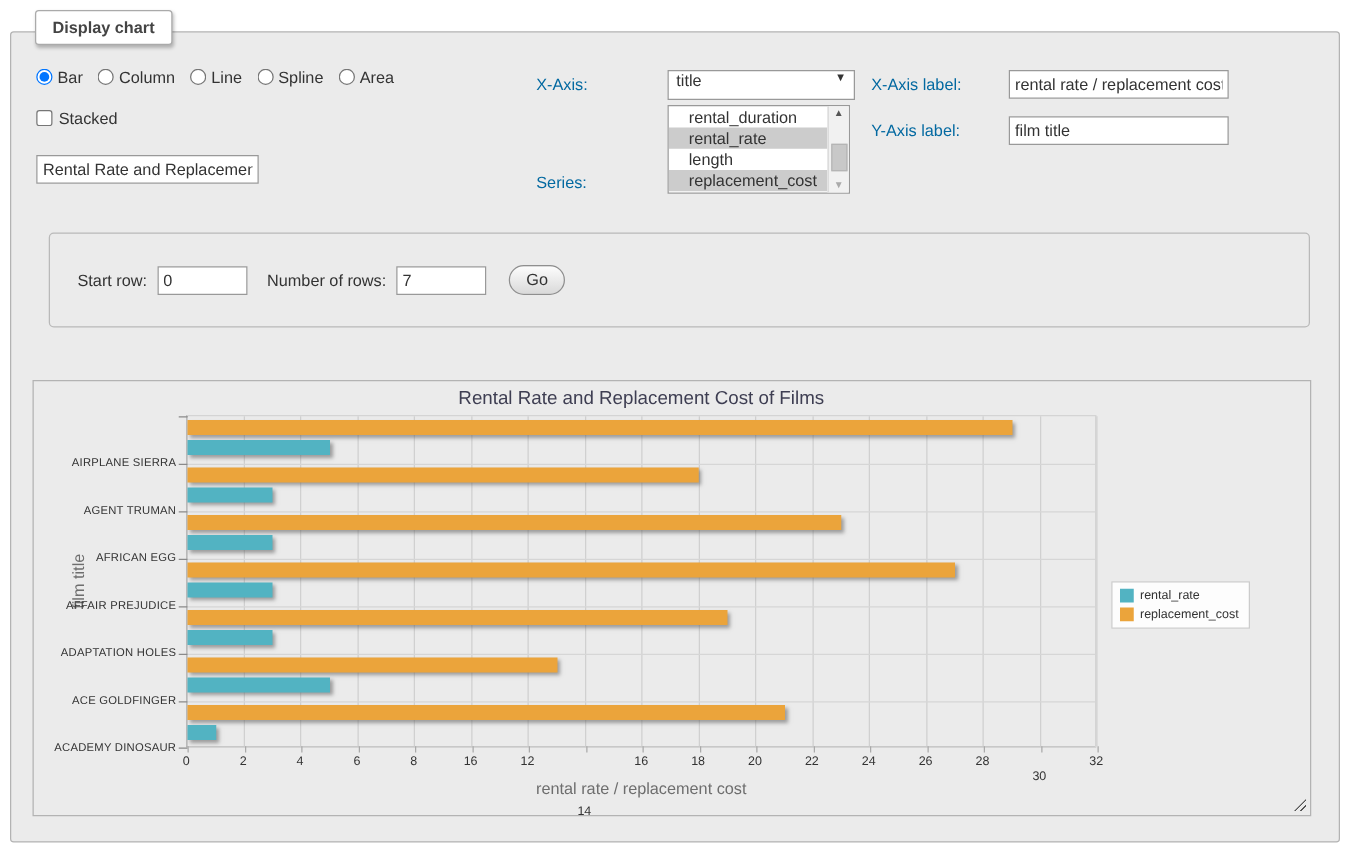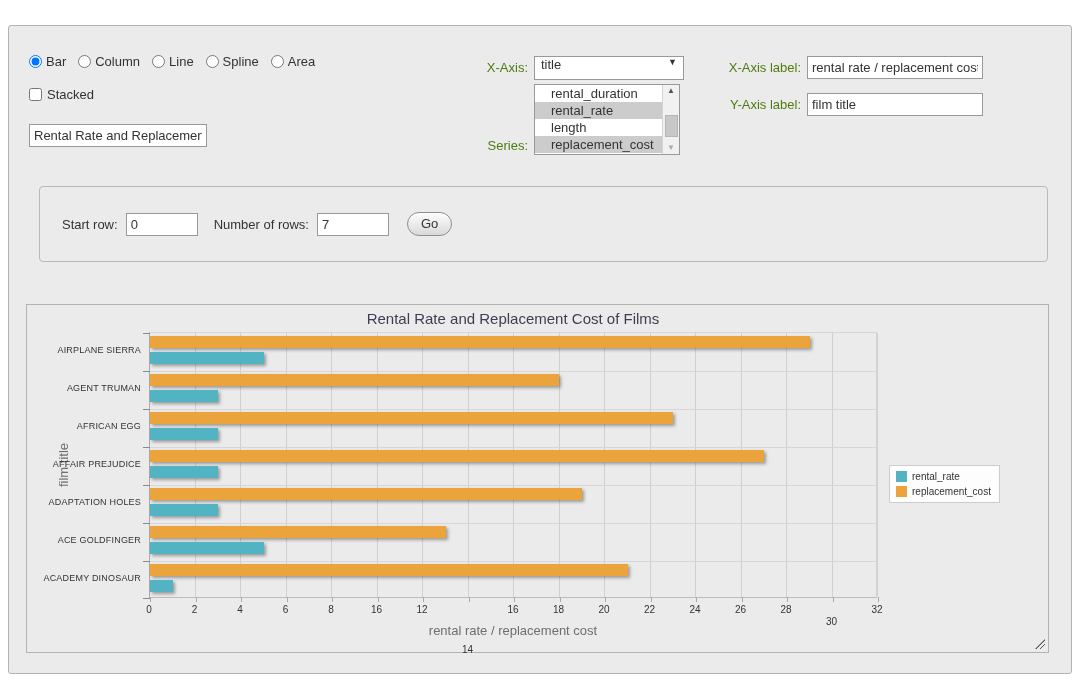--- a/index.html
+++ b/index.html
@@ -15,21 +15,21 @@
                 box-shadow:1px 2px 3px rgba(0,0,0,0.25); }
 
   
   .radio-row { position:absolute; left:20px; top:28px; display:flex; align-items:center; gap:12px; }
   .radio-item { display:flex; align-items:center; gap:4px; }
   .check-row { position:absolute; left:20px; top:61px; display:flex; align-items:center; gap:5px; }
   input[type=text] { border:1px solid #999; background:#fff; font-family:"Liberation Sans",sans-serif;
                      font-size:13px; color:#333; padding:2px 4px; height:23px; }
   .title-input { position:absolute; left:20px; top:98px; width:178px; }
 
-  .lbl { position:absolute; text-align:right; color:#4d7c0f; }
+  .lbl { position:absolute; text-align:left; color:#0369a1; }
   .xaxis-lbl  { left:420px; top:34px; width:99px; }
   .series-lbl { left:420px; top:112px; width:99px; }
   .xlabel-lbl { left:688px; top:34px; width:104px; }
   .ylabel-lbl { left:688px; top:71px; width:104px; }
 
   .select { position:absolute; left:525px; top:30px; width:150px; height:24px; background:#fff;
             border:1px solid #999; display:flex; align-items:flex-start; padding:0 6px; cursor:default; }
   .select .sel-text { flex:1; }
   .select .arrow { font-size:9px; color:#333; }
 
@@ -66,38 +66,39 @@
   .chart-title { position:absolute; left:122px; top:5px; width:728px; text-align:center;
                  font-size:15px; color:#3e3e52; }
   .plot { position:absolute; left:122px; top:27px; width:728px; height:266px;
           border-left:1px solid #aaa; border-top:1px solid #d4d4d4; border-right:1px solid #d4d4d4; border-bottom:1px solid #bdbdbd; }
   .gv { position:absolute; top:0; width:1px; height:100%; background:#d0d0d0; }
   .gh { position:absolute; left:0; width:100%; height:1px; background:#d6d6d6; }
   .ytick { position:absolute; left:-7px; width:7px; height:1px; background:#8a8a8a; }
   .xtickm { position:absolute; bottom:-5px; width:1px; height:5px; background:#aaa; }
   .bar { position:absolute; height:12px; box-shadow:2px 2px 3px rgba(90,90,90,0.55); }
   .cat { position:absolute; left:2px; width:112px; text-align:right; font-size:9px;
-         color:#333; line-height:11px; letter-spacing:0.2px; }
+         color:#333; line-height:11px; letter-spacing:0.2px;margin-top:20px; }
   .xlab { position:absolute; width:40px; text-align:center; font-size:10px; color:#333; }
   .x-title { position:absolute; left:122px; top:318px; width:728px; text-align:center;
              font-size:13px; color:#6e6e6e; }
   .y-title { position:absolute; left:36px; top:160px; transform:translate(-50%,-50%) rotate(-90deg);
              font-size:13px; color:#6e6e6e; white-space:nowrap; }
   .chart-legend { position:absolute; left:862px; top:160px; background:#fdfdfd; border:1px solid #ccc;
             padding:5px 8px 5px 6px; display:flex; flex-direction:column; gap:4px; }
   .leg-item { display:flex; align-items:center; gap:5px; font-size:10px; color:#333; white-space:nowrap; }
   .swatch { width:11px; height:11px; display:inline-block; }
   .resize-handle { position:absolute; right:3px; bottom:3px; width:10px; height:10px;
             background:repeating-linear-gradient(135deg,#555 0 1px,transparent 1px 3.4px);
             clip-path:polygon(100% 0,100% 100%,0 100%); }
 </style>
 </head>
 <body>
 
 <div class="page">
+  <div class="legend-box">Display chart</div>
 
   <div class="fieldset">
 
     <div class="radio-row">
       <label class="radio-item">
         <input type="radio" name="ctype" checked="" style="">
         <span>Bar</span>
       </label>
       <label class="radio-item">
         <input type="radio" name="ctype" style="">

